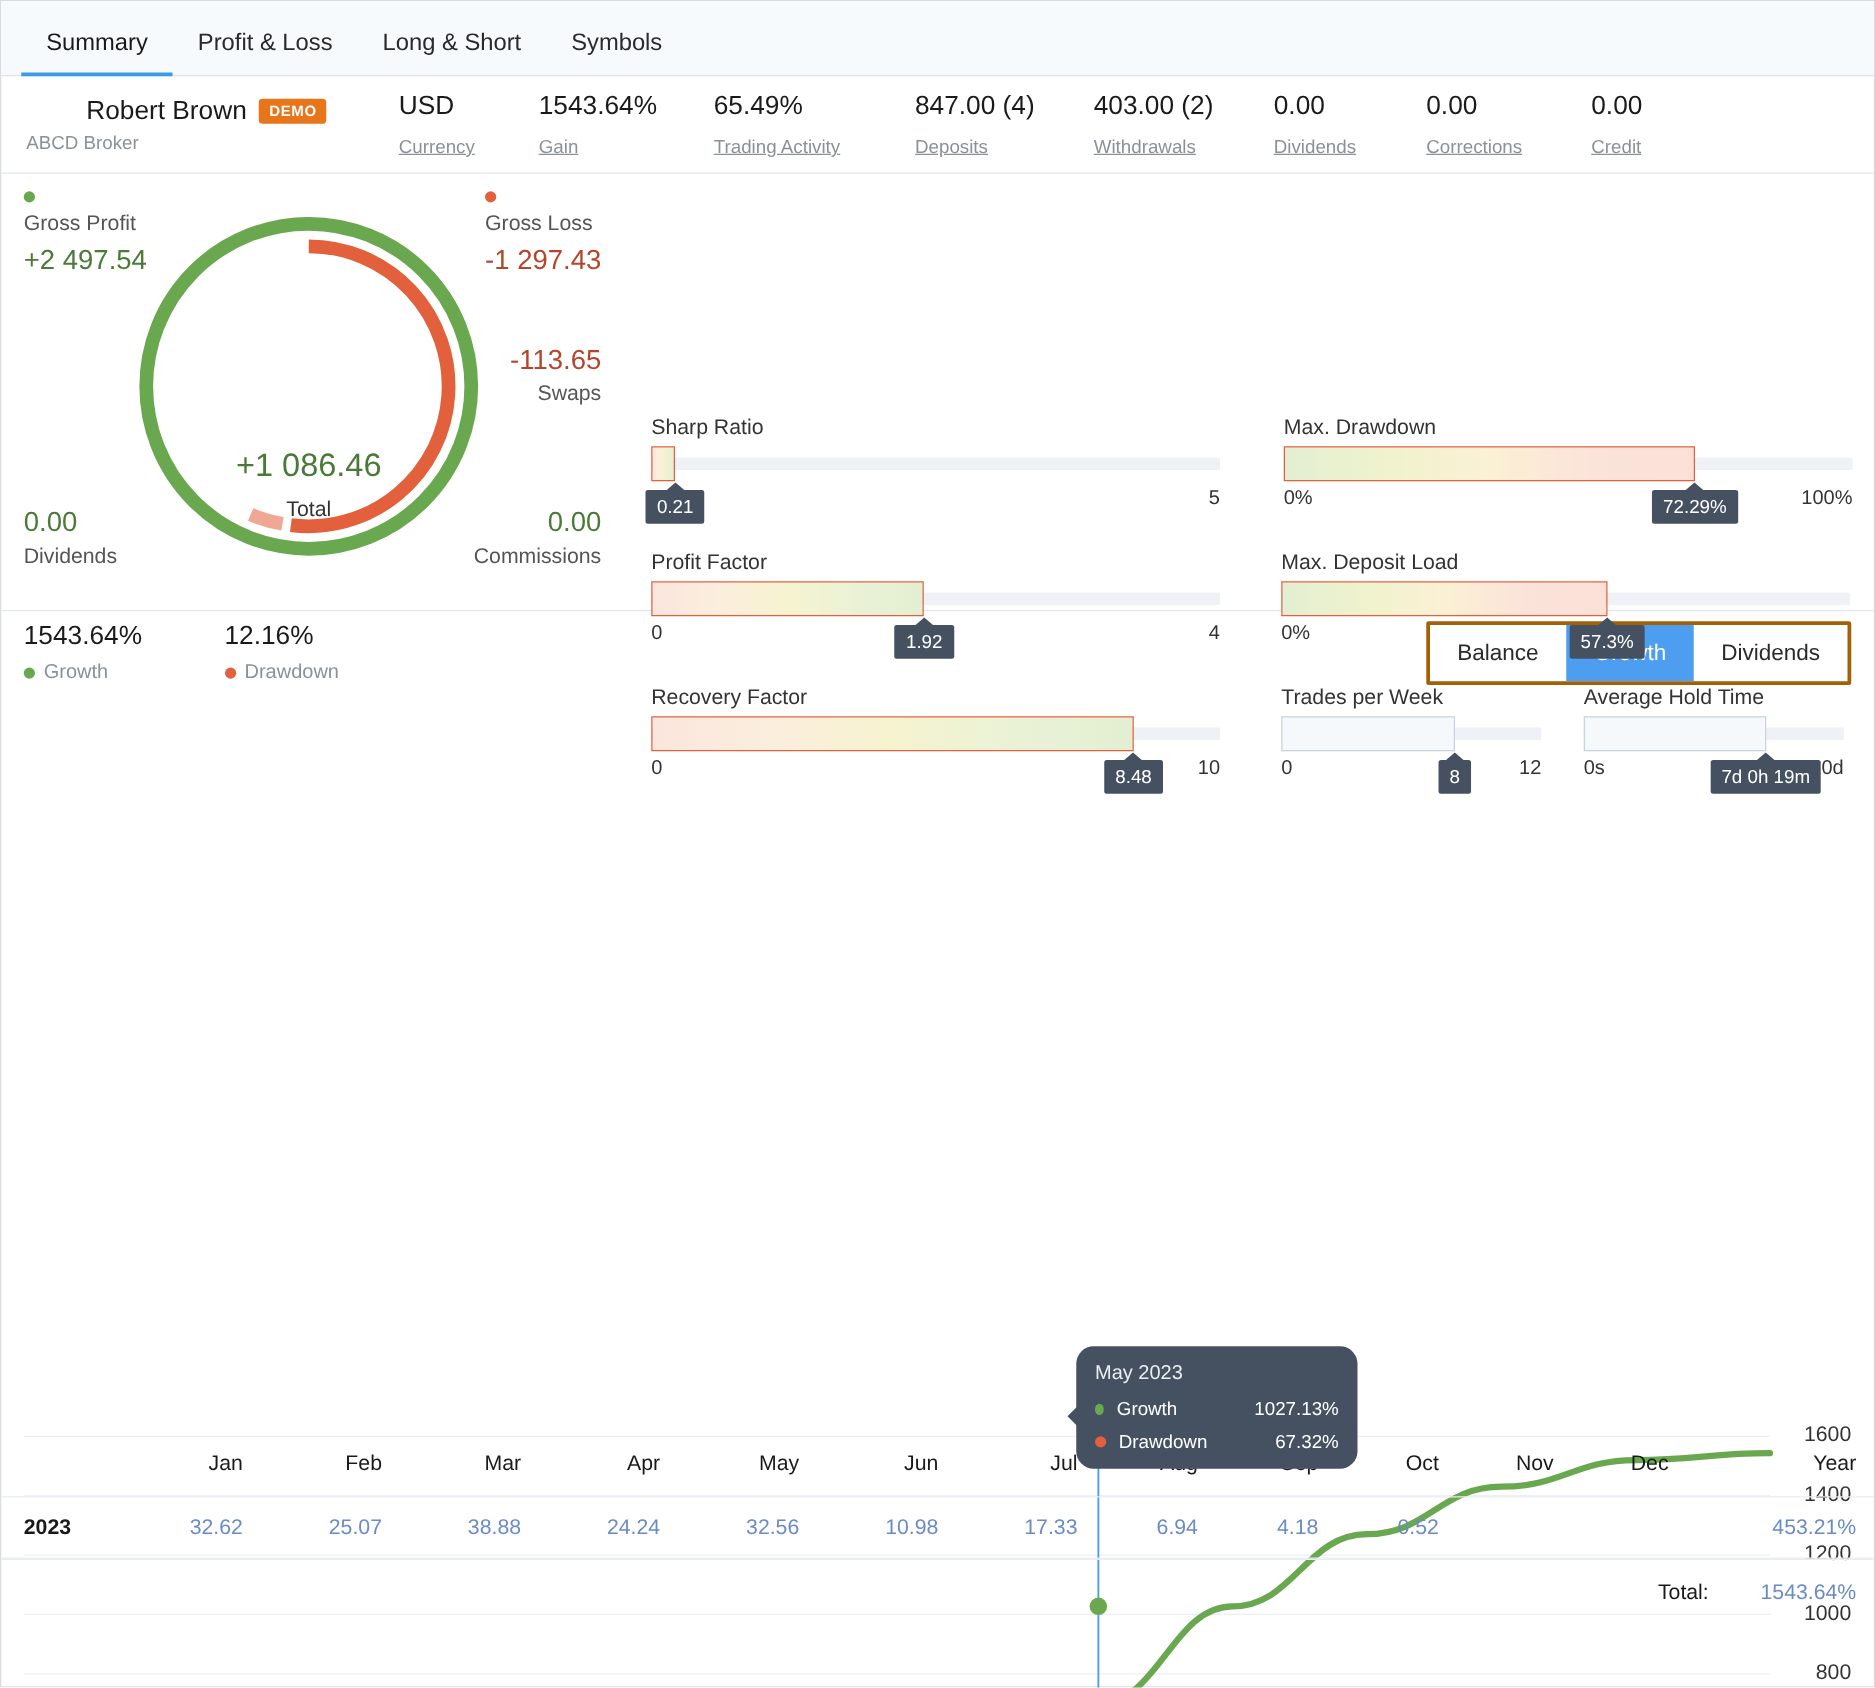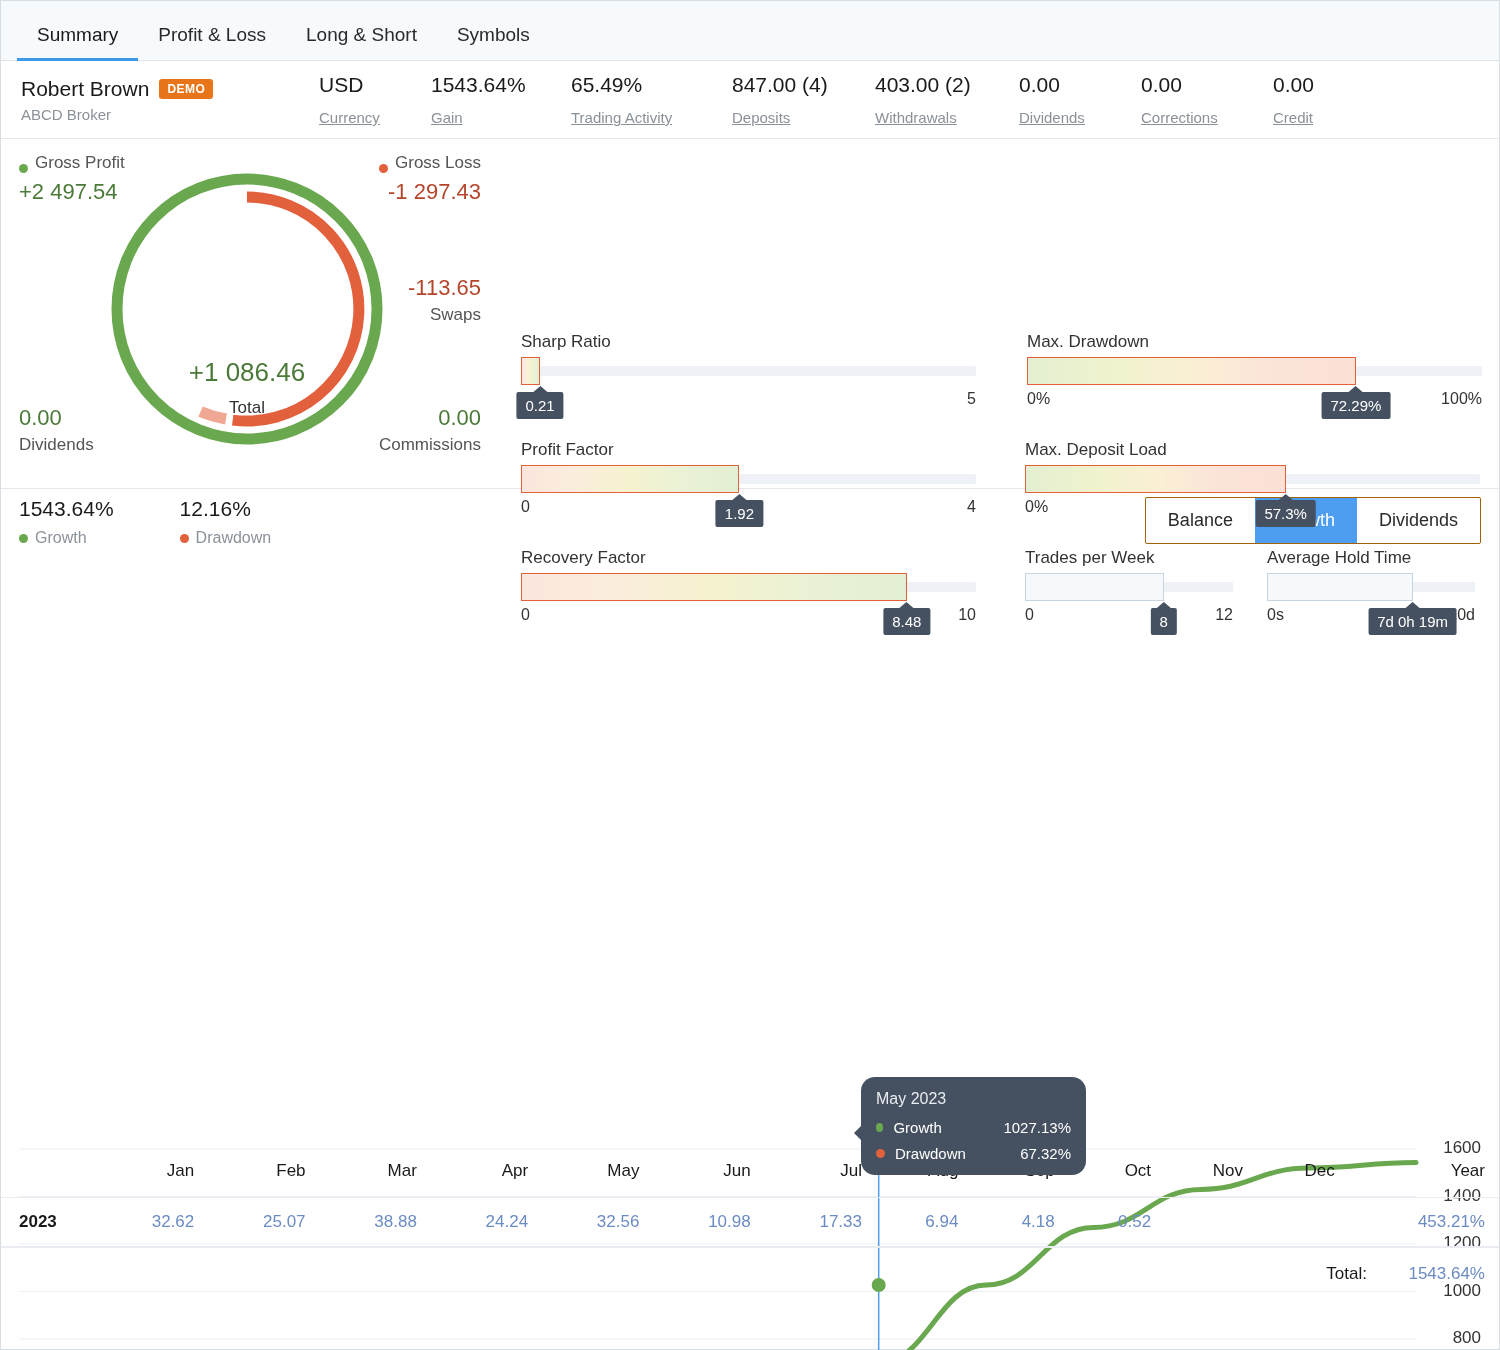--- a/index.html
+++ b/index.html
@@ -27,38 +27,38 @@
     content: ''; position: absolute; left: 0; right: 0; bottom: -1px;
     height: 3px; background: #3d9ae8;
   }
 
   
   .acct {
     height: 78px; border-bottom: 1px solid #e4e8ed;
     display: flex; align-items: center; padding: 0 20px; position: relative;
   }
   .acct-name-wrap { width: 300px; }
-  .acct-name-row { display: flex; align-items: center; gap: 10px; }
+  .acct-name-row { display: flex; align-items: center; gap: 10px; margin-left: 48px; }
   .acct-name { font-size: 21px; color: #1a1a1a; }
   .demo-badge {
     background: #e8751a; color: #fff; font-size: 12px; font-weight: bold;
     padding: 3px 8px; border-radius: 3px; letter-spacing: .5px;
   }
   .acct-broker { font-size: 15px; color: #8a9199; margin-top: 5px; }
   .stat { position: absolute; }
   .stat-val { font-size: 21px; color: #1a1a1a; white-space: nowrap; }
   .stat-lbl { font-size: 15px; color: #8a9199; margin-top: 12px; white-space: nowrap; text-decoration: underline; }
 
   
   .metrics { position: relative; height: 350px; border-bottom: 1px solid #e4e8ed; }
 
   
   .donut-col { position: absolute; left: 0; top: 0; width: 500px; height: 350px; }
   .dlabel { position: absolute; font-size: 17px; white-space: nowrap; }
-  .dlabel .lbl { color: #555; display: flex; align-items: flex-end; gap: 7px; }
+  .dlabel .lbl { color: #555; display: flex; align-items: flex-start; gap: 7px; flex-direction: column; }
   .dlabel .amt { font-size: 22px; margin-top: 6px; }
   .dot { width: 9px; height: 9px; border-radius: 50%; display: inline-block; }
   .dot.g { background: #6aa84f; }
   .dot.r { background: #e2603c; }
   .txt-g { color: #4b7a38; }
   .txt-r { color: #b5452a; }
   .sub { font-size: 17px; color: #555; margin-top: 4px; }
   .donut-center {
     position: absolute; left: 112px; top: 218px; width: 268px;
     text-align: center;
@@ -95,21 +95,21 @@
     border-bottom: 6px solid #455160;
   }
 
   
   .chartwrap { position: relative; height: 600px; }
   .legend-kpi { position: absolute; left: 18px; top: 8px; display: flex; gap: 66px; }
   .kpi-v { font-size: 21px; color: #1a1a1a; }
   .kpi-l { font-size: 16px; color: #8a9199; margin-top: 8px; display: flex; align-items: center; gap: 7px; }
   .seg {
     position: absolute; right: 18px; top: 8px; display: flex;
-    border: 1px solid #a16207; border-radius: 2px; overflow: hidden; background: #fff;
+    border: 3px solid #a16207; border-radius: 2px; overflow: hidden; background: #fff;
   }
   .seg div { font-size: 18px; padding: 12px 22px; color: #2a2a2a; cursor: pointer; }
   .seg div.on { background: #4d9ef0; color: #fff; }
   .tip {
     position: absolute; left: 860px; top: 588px; width: 225px;
     background: #455160; color: #fff; padding: 13px 15px; z-index: 6; border-radius: 14px;
   }
   .tip-h { font-size: 16px; margin-bottom: 11px; color: #e9edf1; }
   .tip-row { display: flex; align-items: center; font-size: 15px; margin-top: 9px; }
   .tip-row .dot { margin-right: 10px; }

